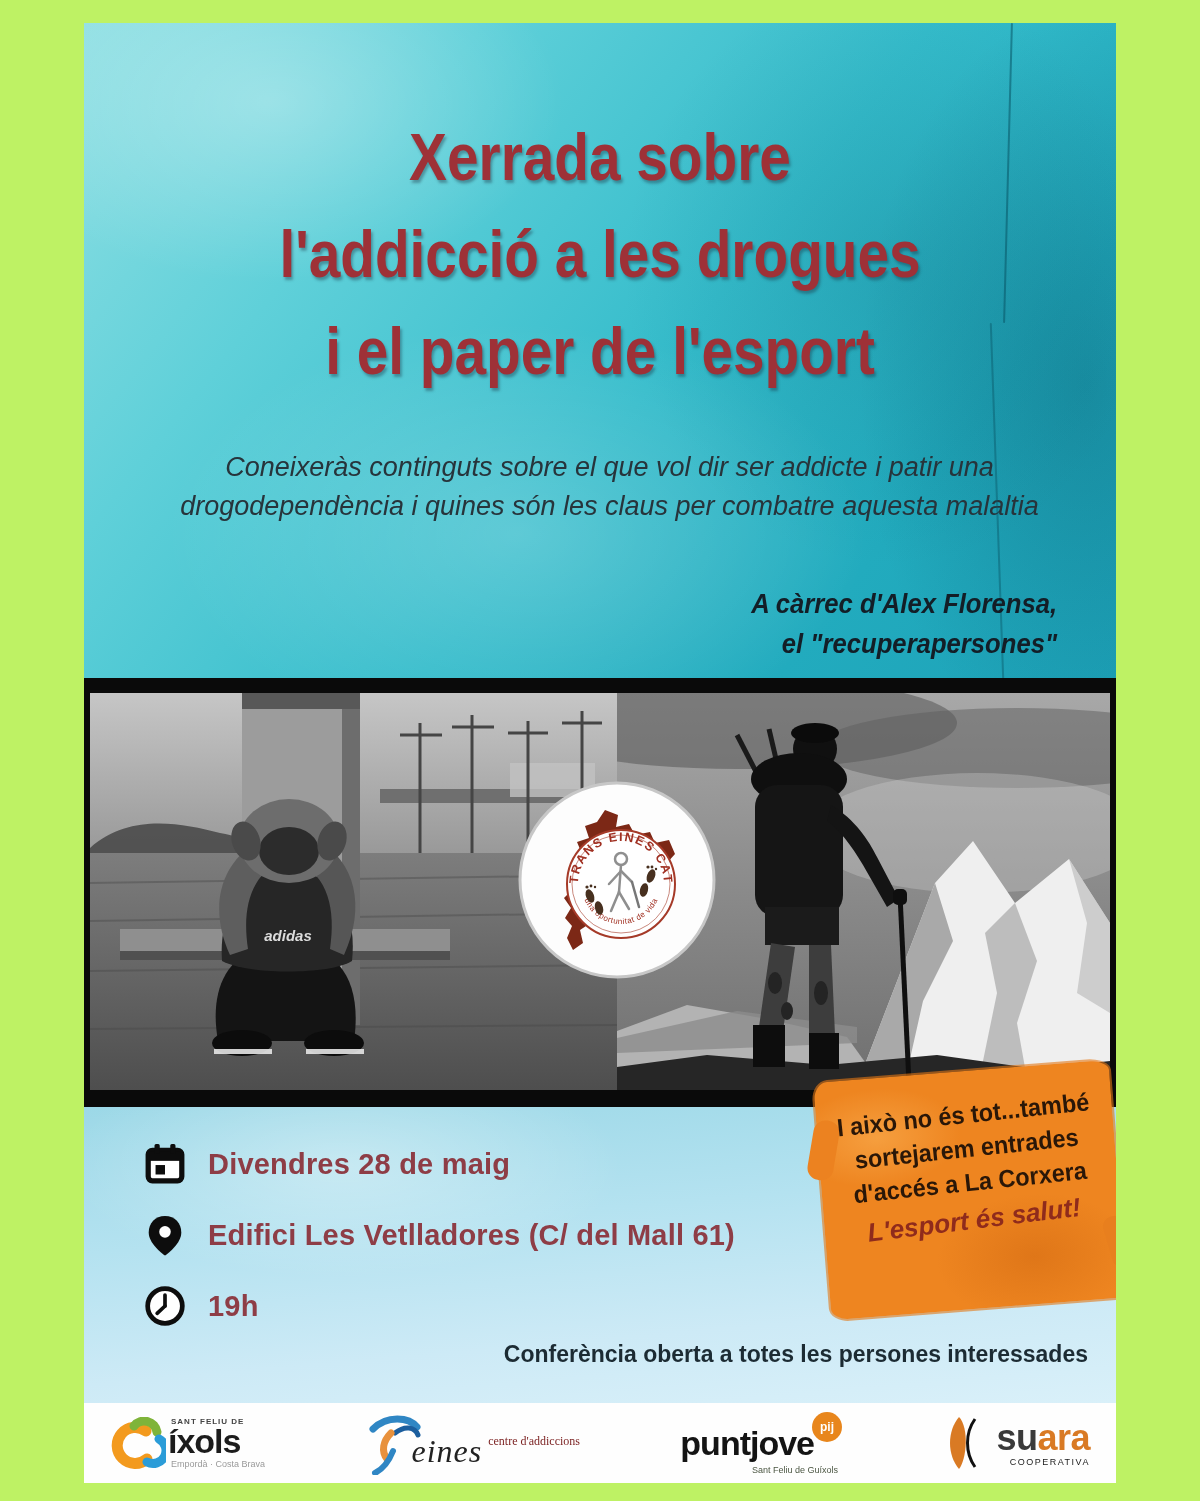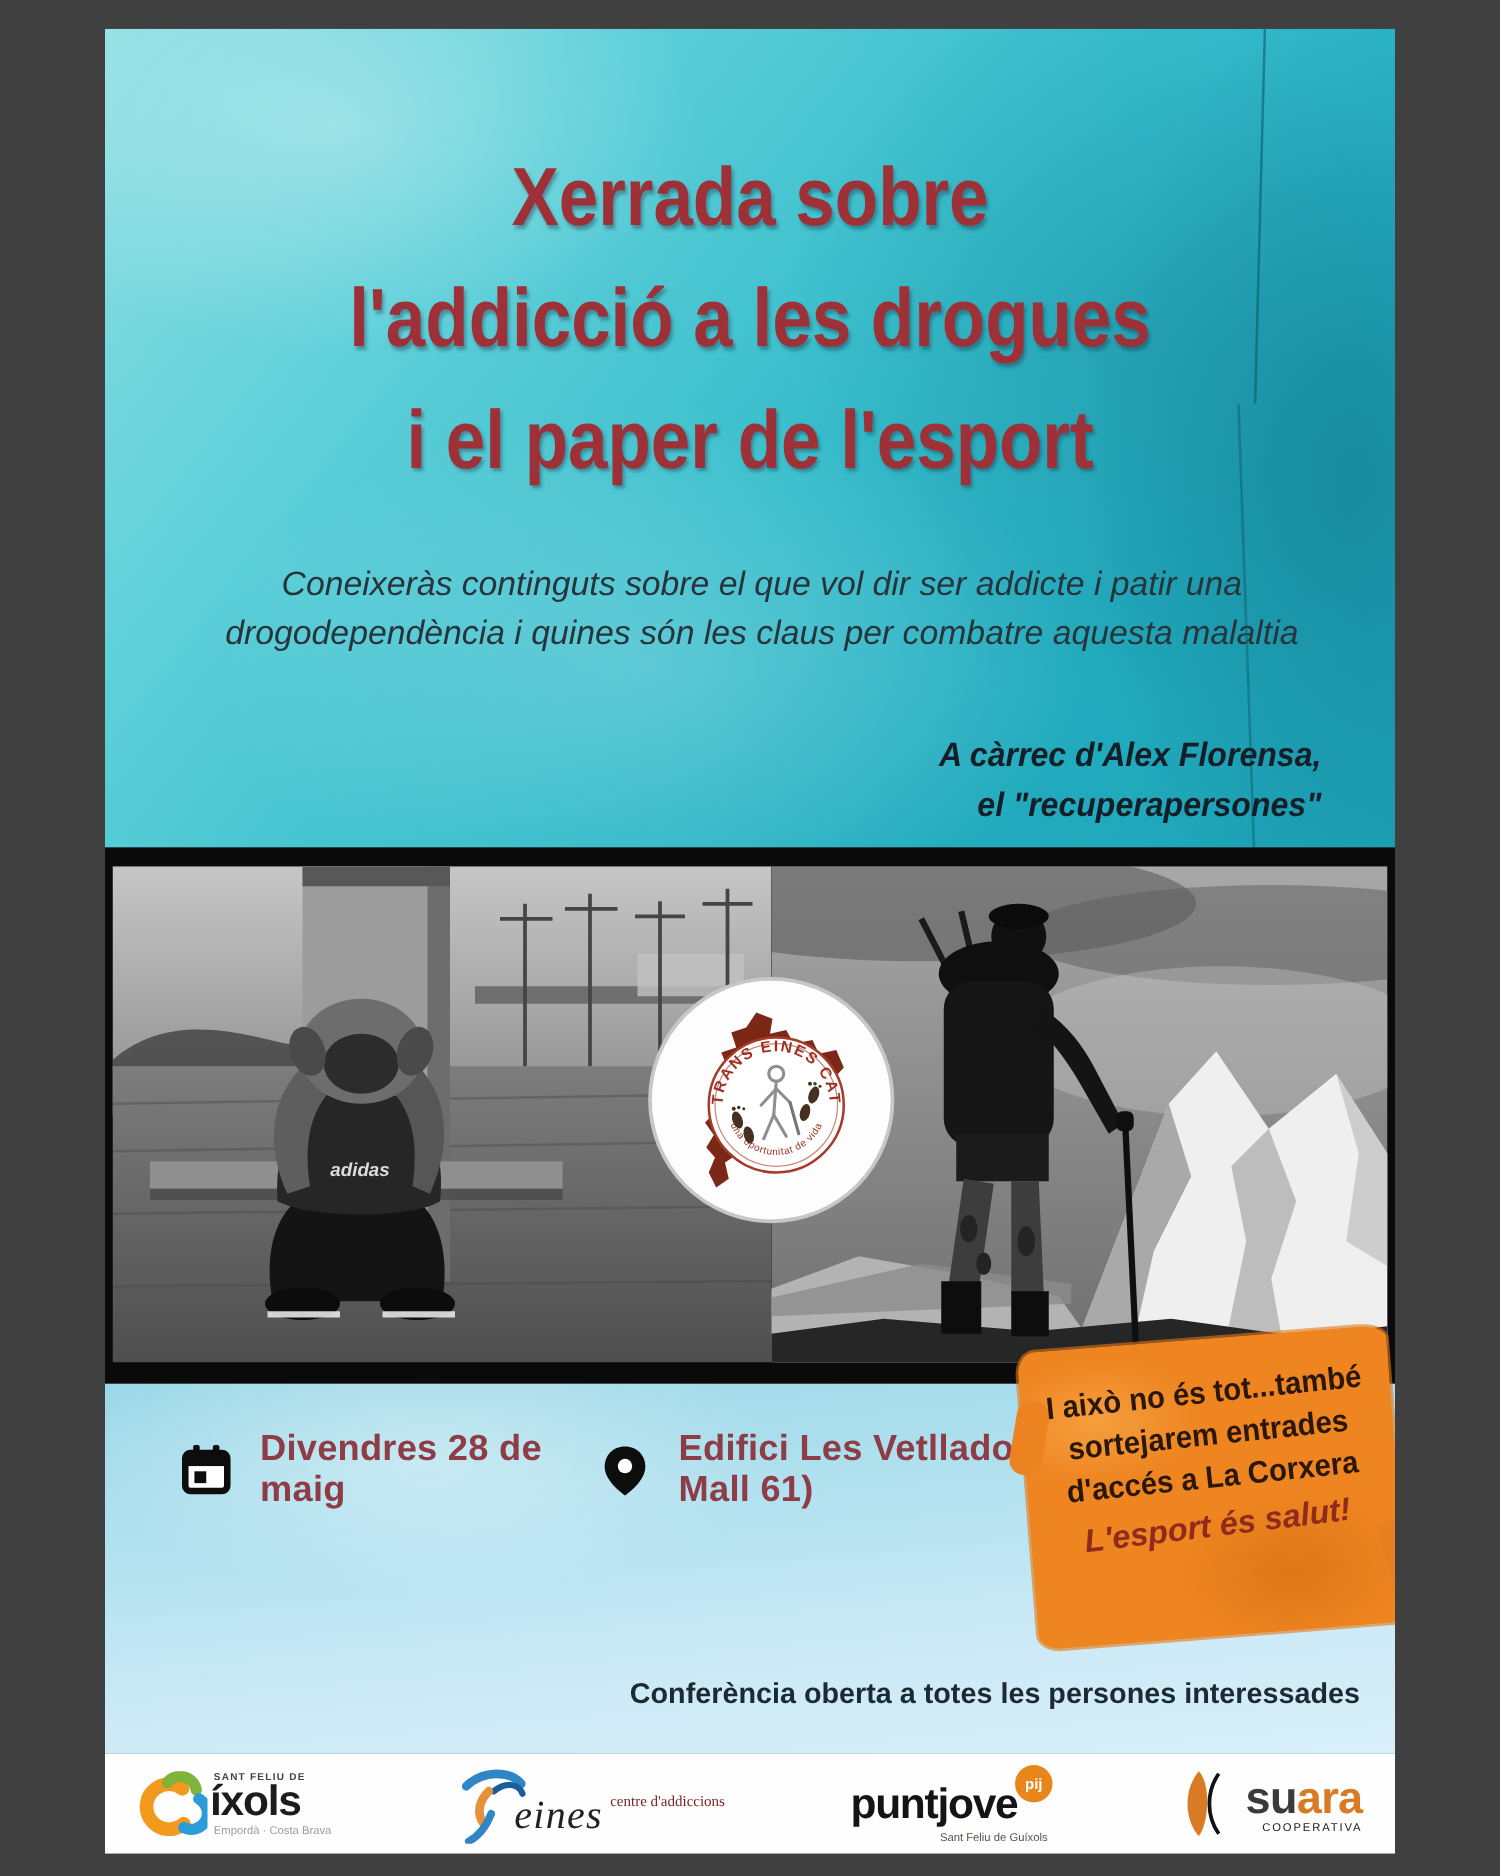--- a/index.html
+++ b/index.html
@@ -1,17 +1,17 @@
 <!DOCTYPE html>
 <html><head>
 <meta charset="utf-8">
 <style>
   html,body{margin:0;padding:0;background:#000;}
   body{width:1200px;height:1501px;font-family:"Liberation Sans",sans-serif;-webkit-font-smoothing:antialiased;}
-  .frame{position:relative;width:1200px;height:1501px;background:#404040;overflow:hidden;}
+  .frame{position:relative;width:1200px;height:1501px;background:#bef264;overflow:hidden;}
   .poster{position:absolute;left:84px;top:23px;width:1032px;height:1460px;overflow:hidden;}
 
   
   .top-section{
     position:relative;width:100%;height:655px;
     background:
       radial-gradient(ellipse 420px 260px at 18% 12%, rgba(255,255,255,.30), transparent 70%),
       radial-gradient(ellipse 500px 300px at 42% 78%, rgba(255,255,255,.20), transparent 70%),
       radial-gradient(ellipse 380px 420px at 78% 38%, rgba(6,90,110,.18), transparent 70%),
       radial-gradient(ellipse 300px 500px at 97% 55%, rgba(4,75,95,.30), transparent 75%),
@@ -37,21 +37,21 @@
   .photo{height:397px;display:block;}
   .badge-wrap{position:absolute;left:433px;top:102px;width:200px;height:200px;z-index:3;}
 
   
   .bottom-section{
     position:relative;width:100%;height:296px;
     background:
       radial-gradient(ellipse 400px 160px at 25% 20%, rgba(255,255,255,.35), transparent 70%),
       linear-gradient(175deg,#9cd8e7 0%,#b4e2f0 38%,#cdeaf6 72%,#d9f0f9 100%);
   }
-  .details{position:absolute;left:60px;top:36px;display:flex;flex-direction:row;gap:29px;}
+  .details{position:absolute;left:60px;top:36px;display:flex;flex-direction:column;gap:29px;}
   .detail-row{display:flex;align-items:center;gap:22px;}
   .detail-icon{width:42px;height:42px;flex:0 0 42px;}
   .detail-label{font-size:29px;font-weight:700;color:#8e3d46;letter-spacing:.2px;}
   .conference-note{position:absolute;right:28px;top:234px;font-size:23px;font-weight:700;color:#1c2b33;}
 
   
   .sticker{
     position:absolute;left:738px;top:1048px;width:296px;height:238px;z-index:4;
     background:
       radial-gradient(ellipse 120px 70px at 20% 25%, rgba(255,190,100,.45), transparent 70%),

